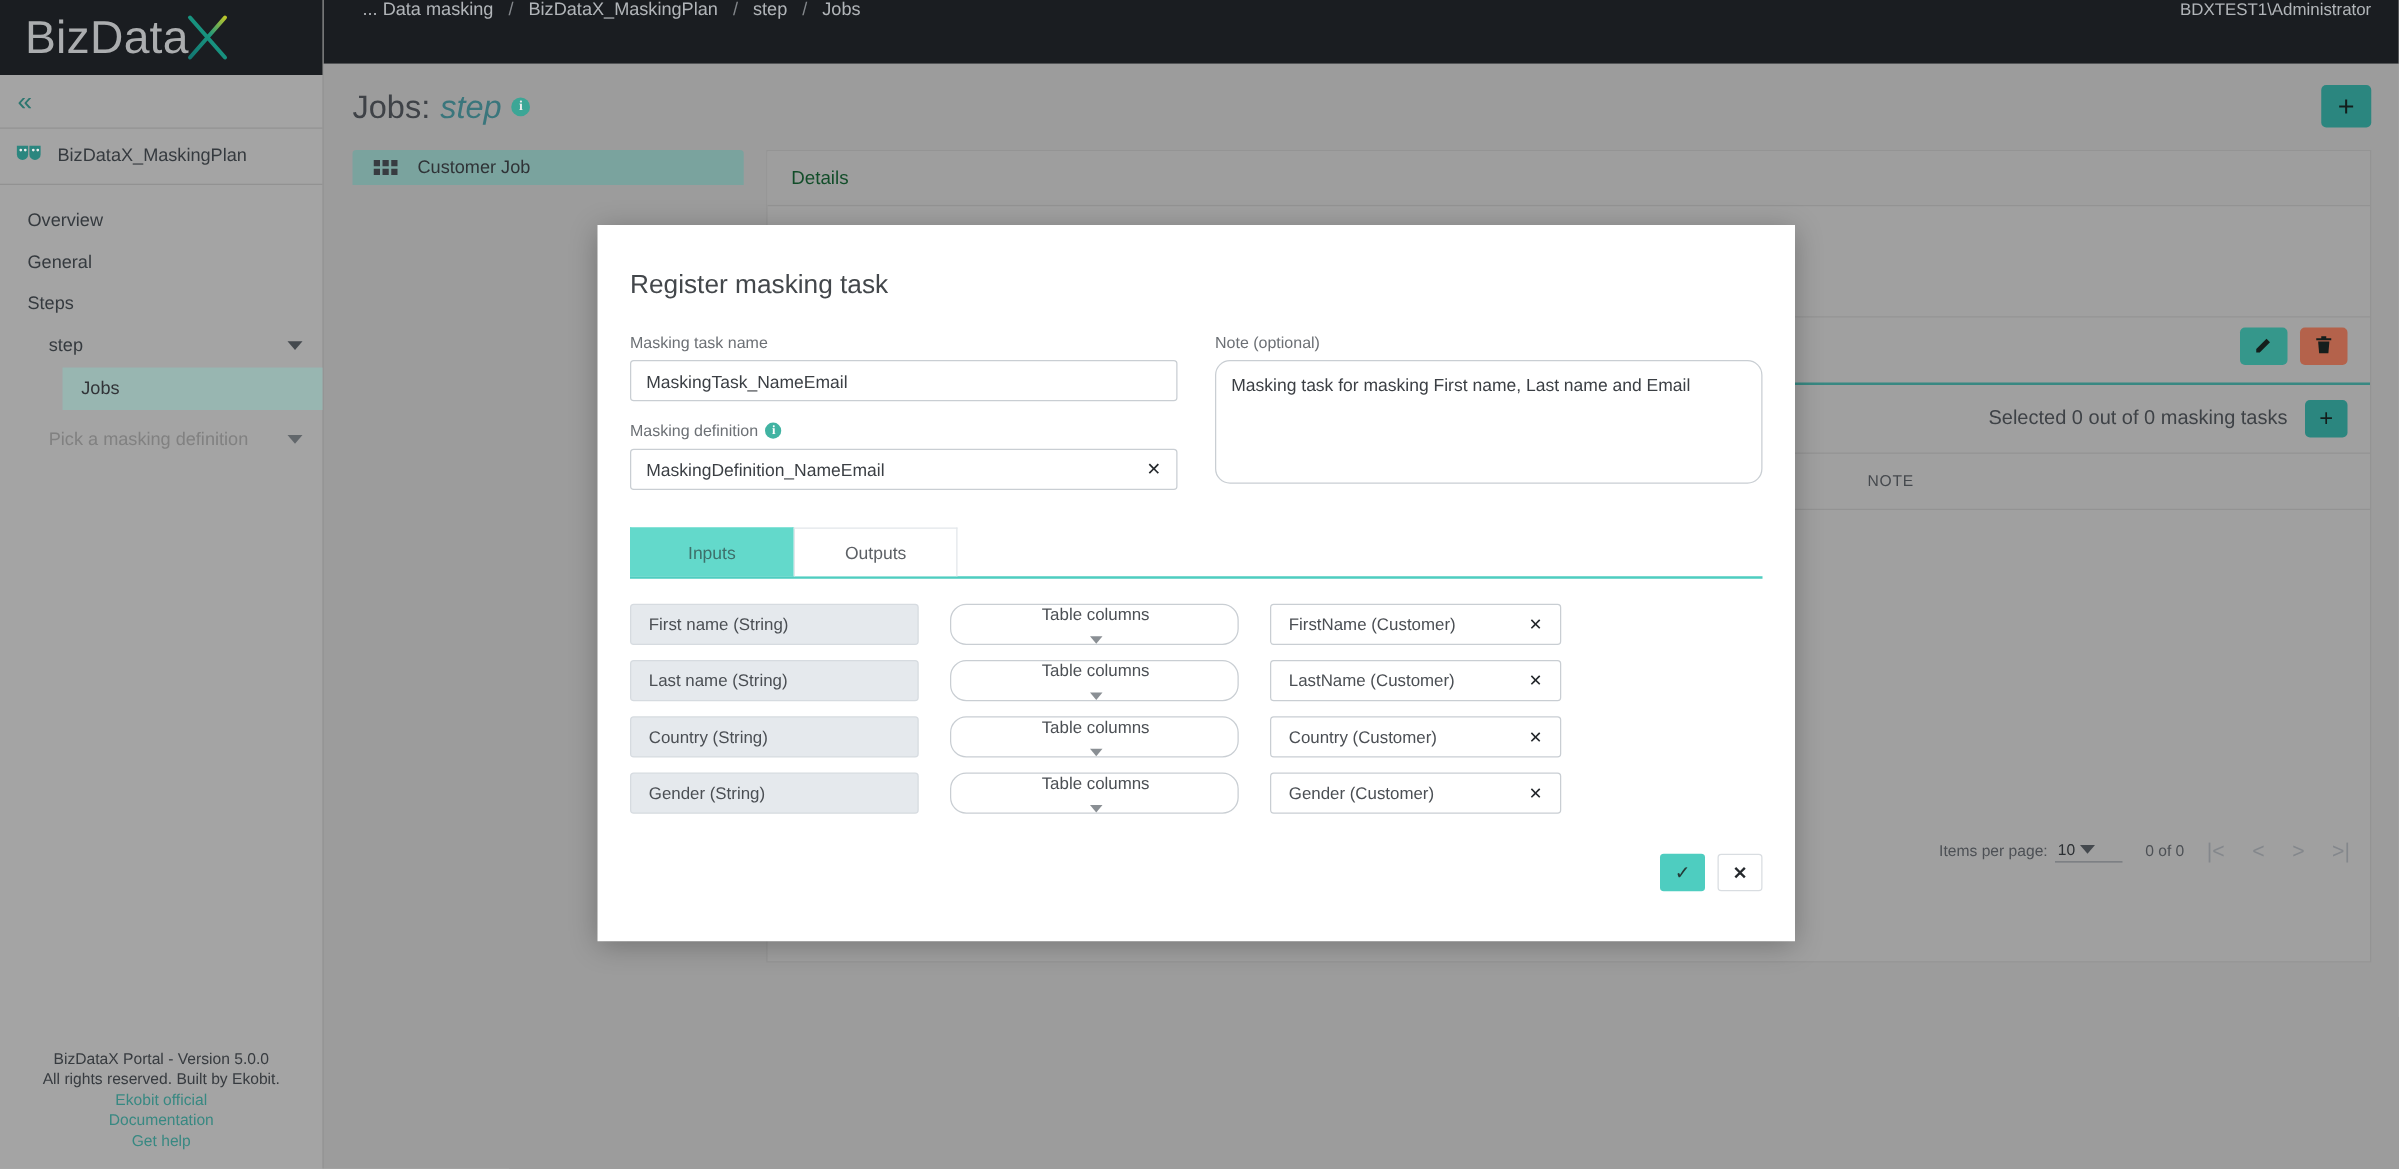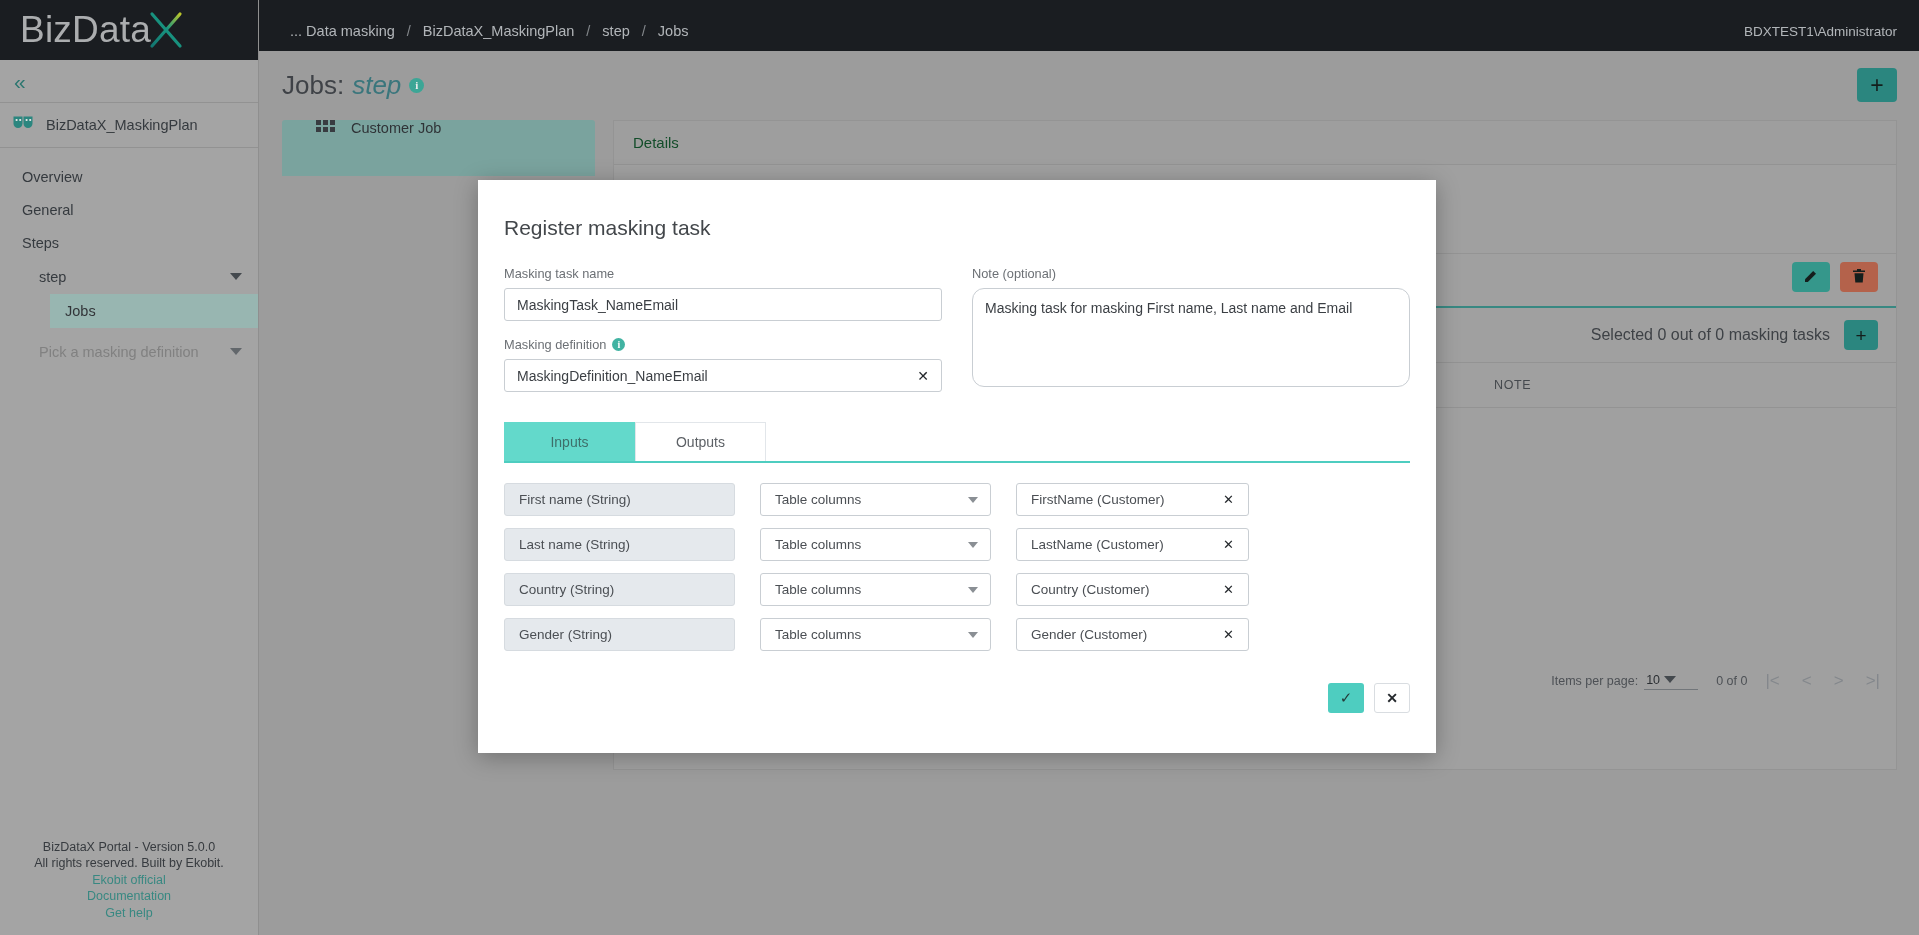--- a/index.html
+++ b/index.html
@@ -68,21 +68,21 @@
   .sb-footer {
     position: absolute; left: 0; bottom: 0; width: 258px;
     padding-bottom: 14px; text-align: center;
   }
   .sb-footer .ln { font-size: 12.5px; color: #3c4045; line-height: 16.5px; }
   .sb-footer .lk { font-size: 12.5px; color: #3d938c; line-height: 16.5px; cursor: pointer; }
 
   
   .topbar {
     position: absolute; left: 259px; top: 0; right: 0; height: 51px;
-    background: #1d2024; display: flex; align-items: flex-end;
+    background: #1d2024; display: flex; align-items: flex-start;
     padding: 0 22px 12px 31px; justify-content: space-between;
   }
   .crumbs { display: flex; align-items: center; gap: 12px; }
   .crumb { font-size: 14.5px; color: #bfc3c7; cursor: pointer; }
   .crumb-sep { font-size: 14.5px; color: #8d9196; }
   .user { font-size: 13.5px; color: #bfc3c7; }
 
   
   .main { position: absolute; left: 259px; top: 51px; right: 0; bottom: 0; background: #a8a8a8; }
 
@@ -97,22 +97,22 @@
   }
   .add-btn-lg {
     width: 40px; height: 34px; border-radius: 4px; background: #2f9189;
     display: flex; align-items: center; justify-content: center;
     color: #15211f; font-size: 23px; line-height: 1; cursor: pointer; border: none;
   }
 
   .body-row { display: flex; gap: 18px; padding: 18px 22px 0 23px; align-items: flex-start; }
 
   .job-tab {
-    width: 313px; height: 56px; background: #84b0ab; border-radius: 3px 3px 0 0;
-    display: flex; align-items: flex-start; gap: 16px; padding-left: 34px;
+    width: 313px; height: 28px; background: #84b0ab; border-radius: 3px 3px 0 0;
+    display: flex; align-items: center; gap: 16px; padding-left: 17px;
     cursor: pointer;
   }
   .grid-icon { display: grid; grid-template-columns: repeat(3, 5px); grid-gap: 2px; }
   .grid-icon i { width: 5px; height: 5px; background: #3d4146; display: block; }
   .job-tab-label { font-size: 14.5px; color: #33373b; }
 
   .details-panel { flex: 1; background: #adadad; border: 1px solid #a0a0a0; min-height: 650px; position: relative; }
   .details-head {
     height: 44px; display: flex; align-items: center; padding-left: 19px;
     font-size: 15px; color: #14532d; border-bottom: 1px solid #9f9f9f;
@@ -192,23 +192,23 @@
   }
   .tab.active { background: #63d9cb; color: #3e6f6a; border-color: #63d9cb; }
 
   .maps { padding-top: 20px; }
   .maprow { display: flex; gap: 25px; margin-bottom: 12px; align-items: flex-end; }
   .mcell-in {
     width: 231px; height: 33px; background: #e5e9ed; border: 1px solid #d6dbe0; border-radius: 3px;
     display: flex; align-items: center; padding: 0 14px; font-size: 13.5px; color: #4b4f54;
   }
   .mcell-sel {
-    width: 231px; height: 33px; background: #fff; border: 1px solid #c9ced3; border-radius: 3px;
+    width: 231px; height: 33px; background: #fff; border: 1px solid #c9ced3; border-radius: 13px;
     display: flex; align-items: center; justify-content: space-between; padding: 0 12px 0 14px;
-    font-size: 13.5px; color: #4b4f54; cursor: pointer;
+    font-size: 13.5px; color: #4b4f54; cursor: pointer; flex-direction: column;
   }
   .mcell-sel .caret { width:0;height:0;border-left:5px solid transparent;border-right:5px solid transparent;border-top:6px solid #8a8f94; }
   .mcell-out {
     width: 233px; height: 33px; background: #fff; border: 1px solid #c9ced3; border-radius: 3px;
     display: flex; align-items: center; justify-content: space-between; padding: 0 14px;
     font-size: 13.5px; color: #4b4f54;
   }
   .mcell-out .x { font-size: 13px; font-weight: bold; color: #24282c; cursor: pointer; }
 
   .modal-actions { display: flex; justify-content: flex-end; gap: 10px; padding-top: 20px; }

